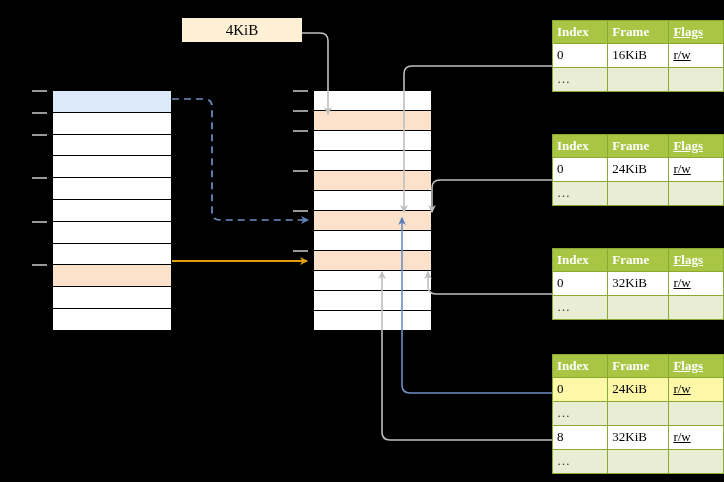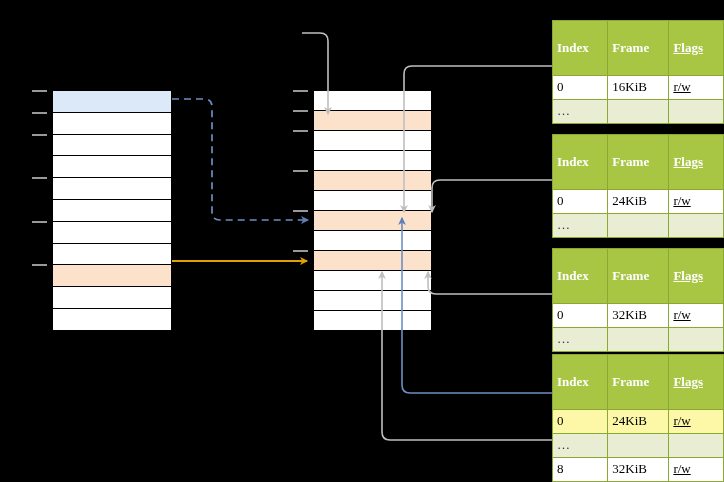--- a/index.html
+++ b/index.html
@@ -20,39 +20,42 @@
   
   .labelbox{position:absolute;box-sizing:border-box;
       background:#fdf0d5;color:#000;
       display:flex;align-items:center;justify-content:center;
       font-size:15px;line-height:1;}
 
   
   table.pt{position:absolute;border-collapse:collapse;
       font-size:13px;color:#000;background:#fff;}
   table.pt th{background:#a8c644;color:#ffffff;font-weight:bold;
-      border:1px solid #8aa832;padding:18px 4px;text-align:left;
+      border:1px solid #8aa832;padding:2px 4px;text-align:left;
       font-size:13px;line-height:1.35;}
   table.pt td{border:1px solid #8aa832;padding:1px 4px;text-align:left;
       background:#ffffff;line-height:1.4;height:21px;}
   table.pt tr.dots td{background:#e8edd4;color:#333;}
   table.pt td.hl{background:#fdf8a8;}
   .c-index{width:54px;}
   .c-frame{width:60px;}
   .c-flags{width:54px;text-decoration:underline;}
 
   
   #wires{position:absolute;left:0;top:0;width:724px;height:482px;
          pointer-events:none;}
 </style>
 </head>
 <body>
 
 <div id="stage">
 
+  <div class="labelbox" id="size-label" style="left:182px;top:18px;width:120px;height:24px;">
+    <span>4KiB</span>
+  </div>
 
   <div class="col" id="left-col" style="left:52px;top:90px;width:120px;height:240px;">
       <div class="cell blue" style="top: 0px; height: 22.8px;"></div>
       <div class="tick" style="left: -20px; top: 0px;"></div>
       <div class="cell" style="top: 21.8px; height: 22.8px;"></div>
       <div class="tick" style="left: -20px; top: 21.8px;"></div>
       <div class="cell" style="top: 43.6px; height: 22.8px;"></div>
       <div class="tick" style="left: -20px; top: 43.6px;"></div>
       <div class="cell" style="top: 65.4px; height: 22.8px;"></div>
       <div class="cell" style="top: 87.2px; height: 22.8px;"></div>

